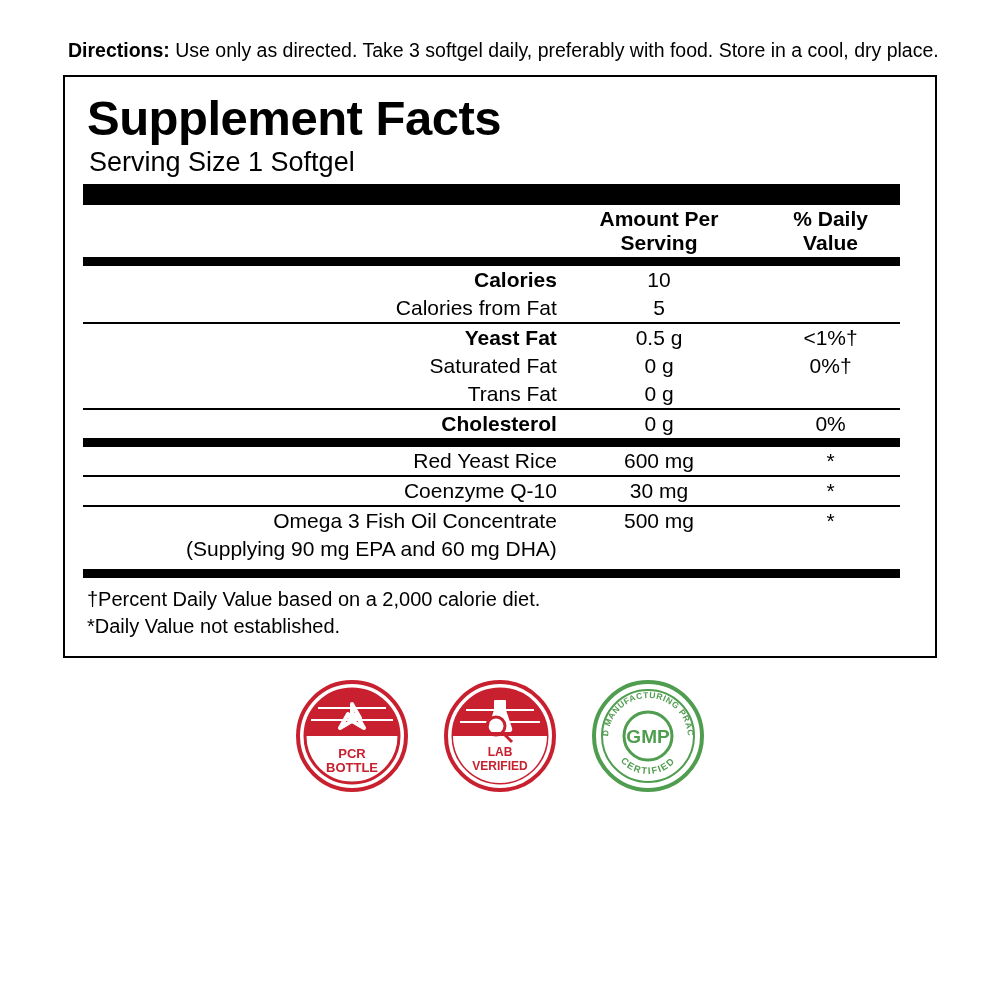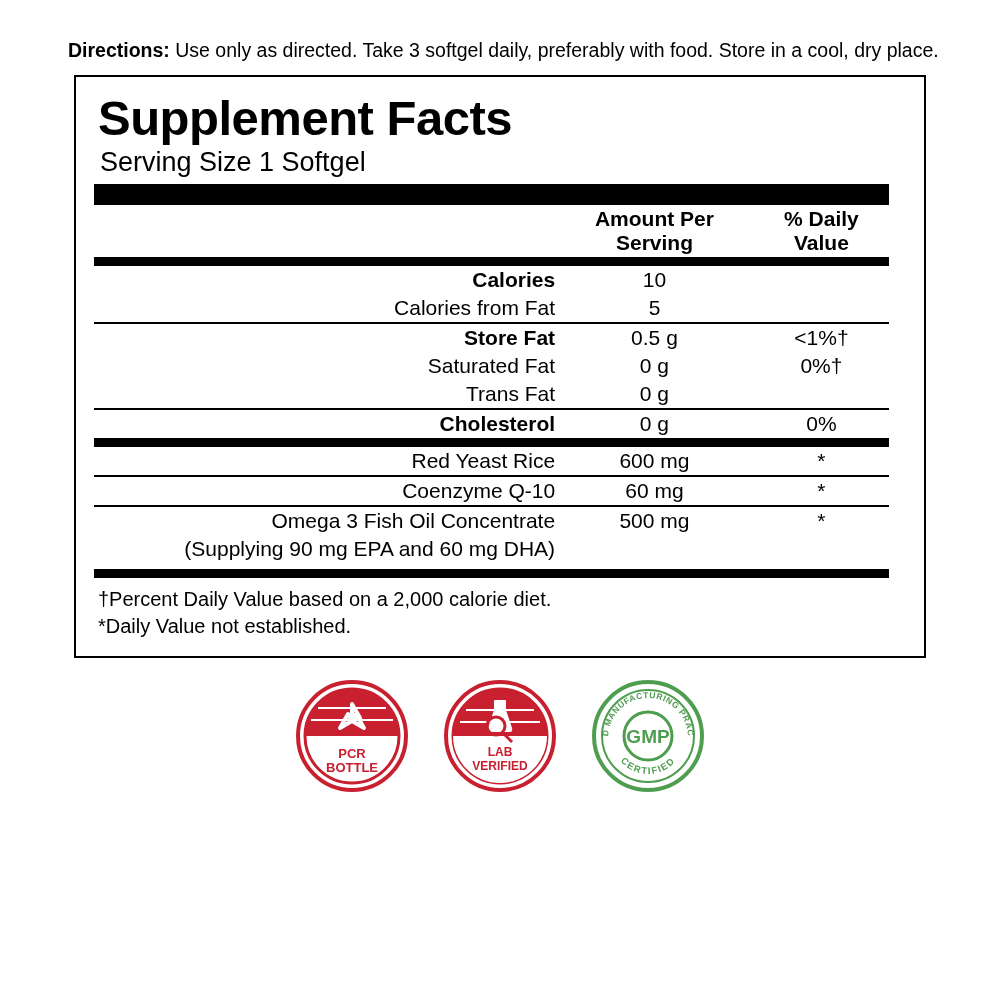--- a/index.html
+++ b/index.html
@@ -27,21 +27,21 @@
     line-height: 1.3;
     margin: 8px 0 12px 8px;
   }
   .directions b {
     font-weight: bold;
   }
   .panel {
     border: 2px solid #000;
     box-sizing: border-box;
     padding: 10px 35px 14px 18px;
-    margin: 0 14px;
+    margin: 0 3px;
   }
   .sf-title {
     font-size: 49px;
     font-weight: bold;
     letter-spacing: -0.5px;
     line-height: 1.05;
     margin: 6px 0 2px 4px;
   }
   .serving {
     font-size: 27px;
@@ -150,21 +150,21 @@
         <td class="nm indent">Calories from Fat</td>
         <td class="amt">5</td>
         <td class="dv"></td>
       </tr>
     </tbody>
       </table>
     <div class="rule-thin"></div>
     <table class="facts">
       <tbody>
           <tr>
-        <td class="nm bold">Store Fat</td>
+        <td class="nm bold">Yeast Fat</td>
         <td class="amt">0.5 g</td>
         <td class="dv">&lt;1%†</td>
       </tr>
       <tr>
         <td class="nm indent">Saturated Fat</td>
         <td class="amt">0 g</td>
         <td class="dv">0%†</td>
       </tr>
       <tr>
         <td class="nm indent">Trans Fat</td>
@@ -193,21 +193,21 @@
         <td class="amt">600 mg</td>
         <td class="dv">*</td>
       </tr>
     </tbody>
       </table>
     <div class="rule-thin"></div>
     <table class="facts">
       <tbody>
           <tr>
         <td class="nm">Coenzyme Q-10</td>
-        <td class="amt">60 mg</td>
+        <td class="amt">30 mg</td>
         <td class="dv">*</td>
       </tr>
     </tbody>
       </table>
     <div class="rule-thin"></div>
     <table class="facts">
       <tbody>
           <tr>
         <td class="nm">Omega 3 Fish Oil Concentrate</td>
         <td class="amt">500 mg</td>

